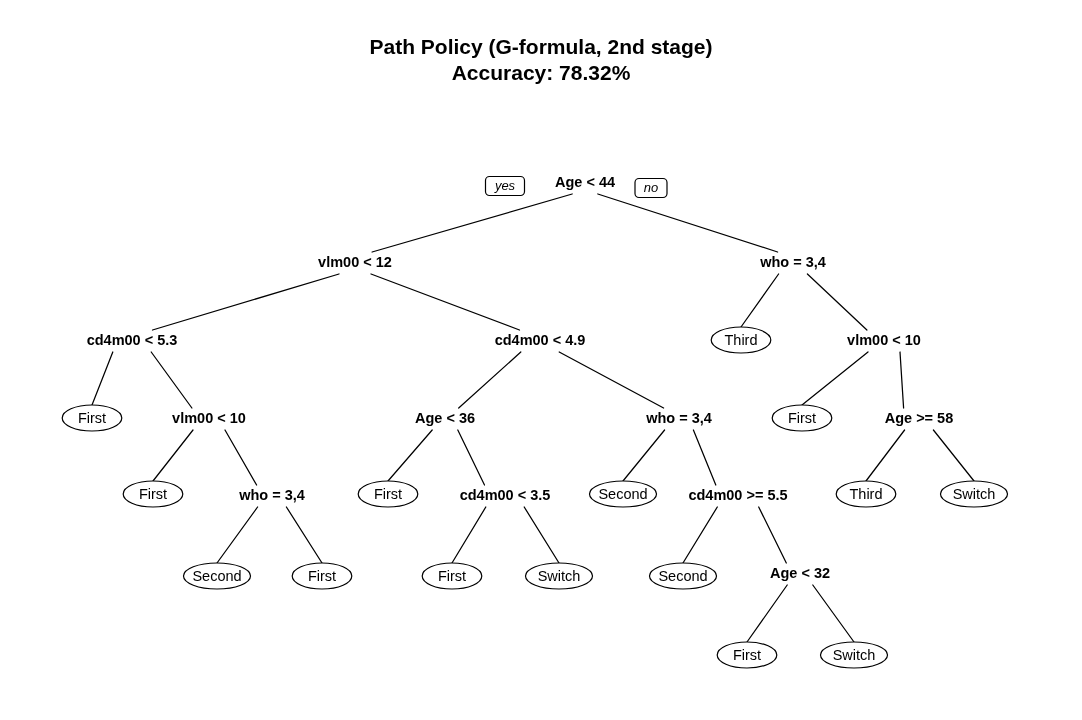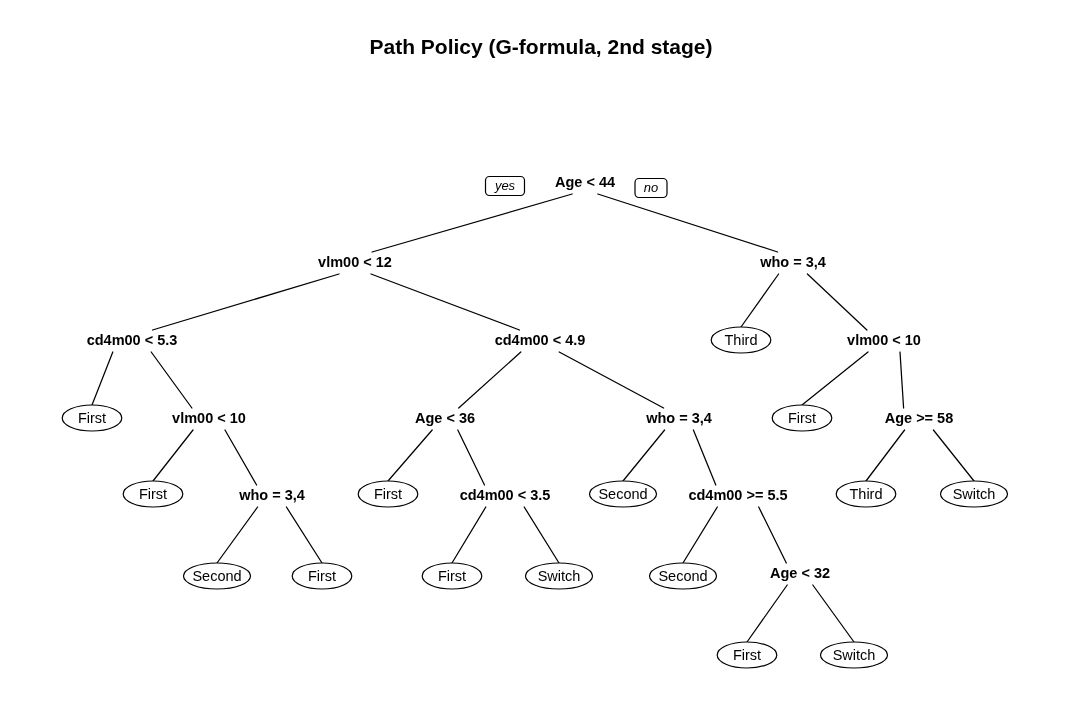--- a/index.html
+++ b/index.html
@@ -83,20 +83,21 @@
     dominant-baseline: middle;
   }
 </style>
 </head>
 <body>
 
 <div id="root">
 
   <div class="title-block">
     <div class="title-line">Path Policy (G-formula, 2nd stage)</div>
+    <div class="title-line">Accuracy: 78.32%</div>
   </div>
 
   <svg id="tree" viewBox="0 0 1082 720" xmlns="http://www.w3.org/2000/svg">
     <g id="edges-layer">
         <line x1="572.2" y1="194.0" x2="372.1" y2="252.0" class="edge"></line>
         <line x1="597.8" y1="194.0" x2="777.6" y2="252.0" class="edge"></line>
         <line x1="339.0" y1="274.0" x2="152.5" y2="330.0" class="edge"></line>
         <line x1="371.0" y1="274.0" x2="519.5" y2="330.0" class="edge"></line>
         <line x1="778.6" y1="274.0" x2="741.0" y2="327.0" class="edge"></line>
         <line x1="807.4" y1="274.0" x2="866.9" y2="330.0" class="edge"></line>

